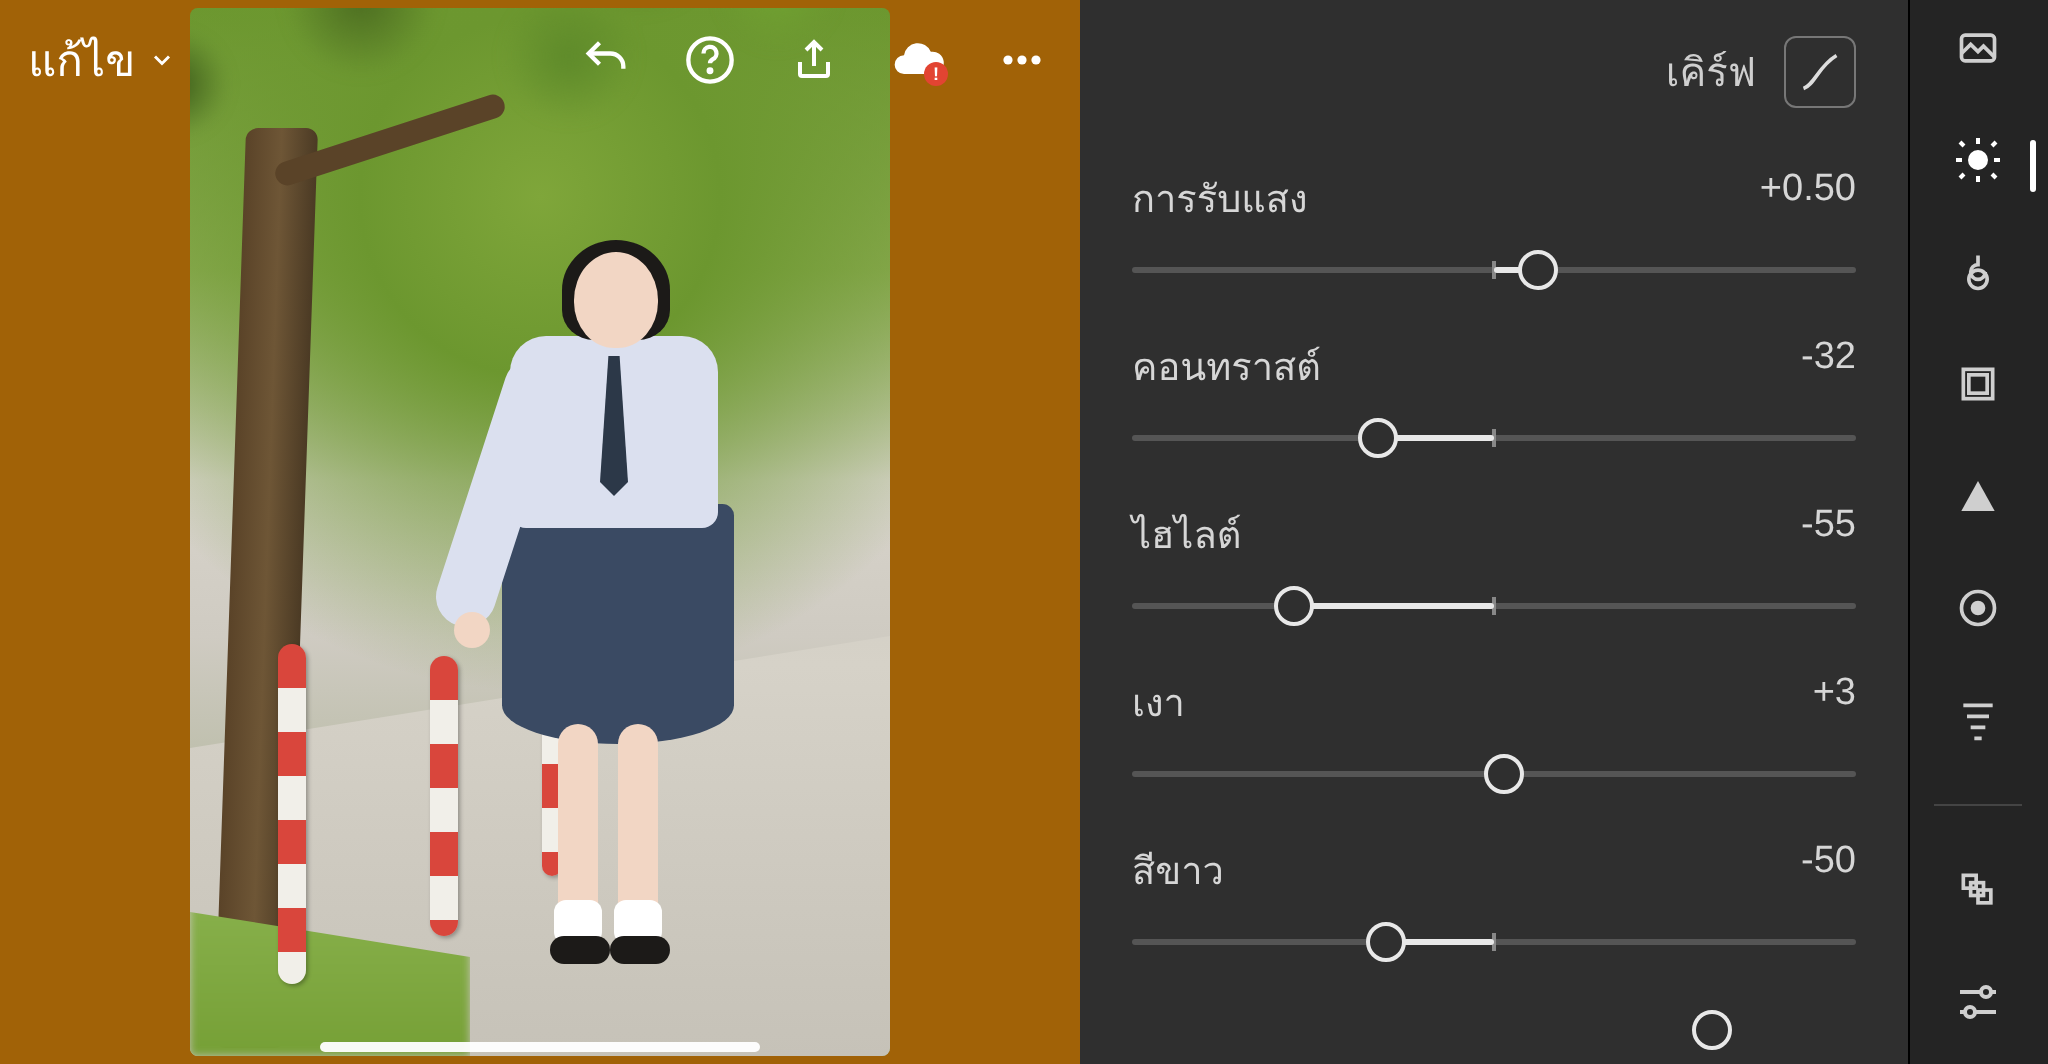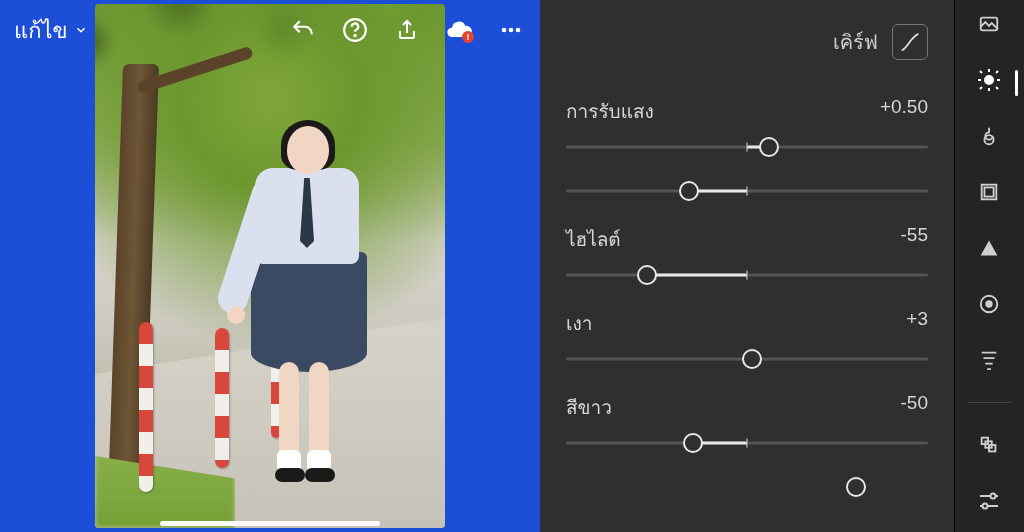--- a/index.html
+++ b/index.html
@@ -14,21 +14,21 @@
   }
   .app {
     display: flex;
     width: 100%;
     height: 100%;
   }
   .canvas-area {
     width: 540px;
     height: 100%;
     position: relative;
-    background: #1d4ed8;
+    background: #a16207;
   }
   .toolbar {
     position: absolute;
     top: 0; left: 0; right: 0;
     height: 60px;
     display: flex;
     align-items: center;
     padding: 0 14px;
     gap: 22px;
     z-index: 10;
@@ -356,20 +356,24 @@
             <span class="value">+0.50</span>
           </div>
           <div class="track-wrap">
             <div class="track-bg"></div>
             <div class="track-mid"></div>
             <div class="track-fill" style="left: 50%; width: 6.1%;"></div>
             <div class="thumb" style="left: 56.1%;"></div>
           </div>
         </div>
         <div class="slider-row">
+          <div class="labels">
+            <span>คอนทราสต์</span>
+            <span class="value">-32</span>
+          </div>
           <div class="track-wrap">
             <div class="track-bg"></div>
             <div class="track-mid"></div>
             <div class="track-fill" style="left: 34%; width: 16%;"></div>
             <div class="thumb" style="left: 34%;"></div>
           </div>
         </div>
         <div class="slider-row">
           <div class="labels">
             <span>ไฮไลต์</span>

